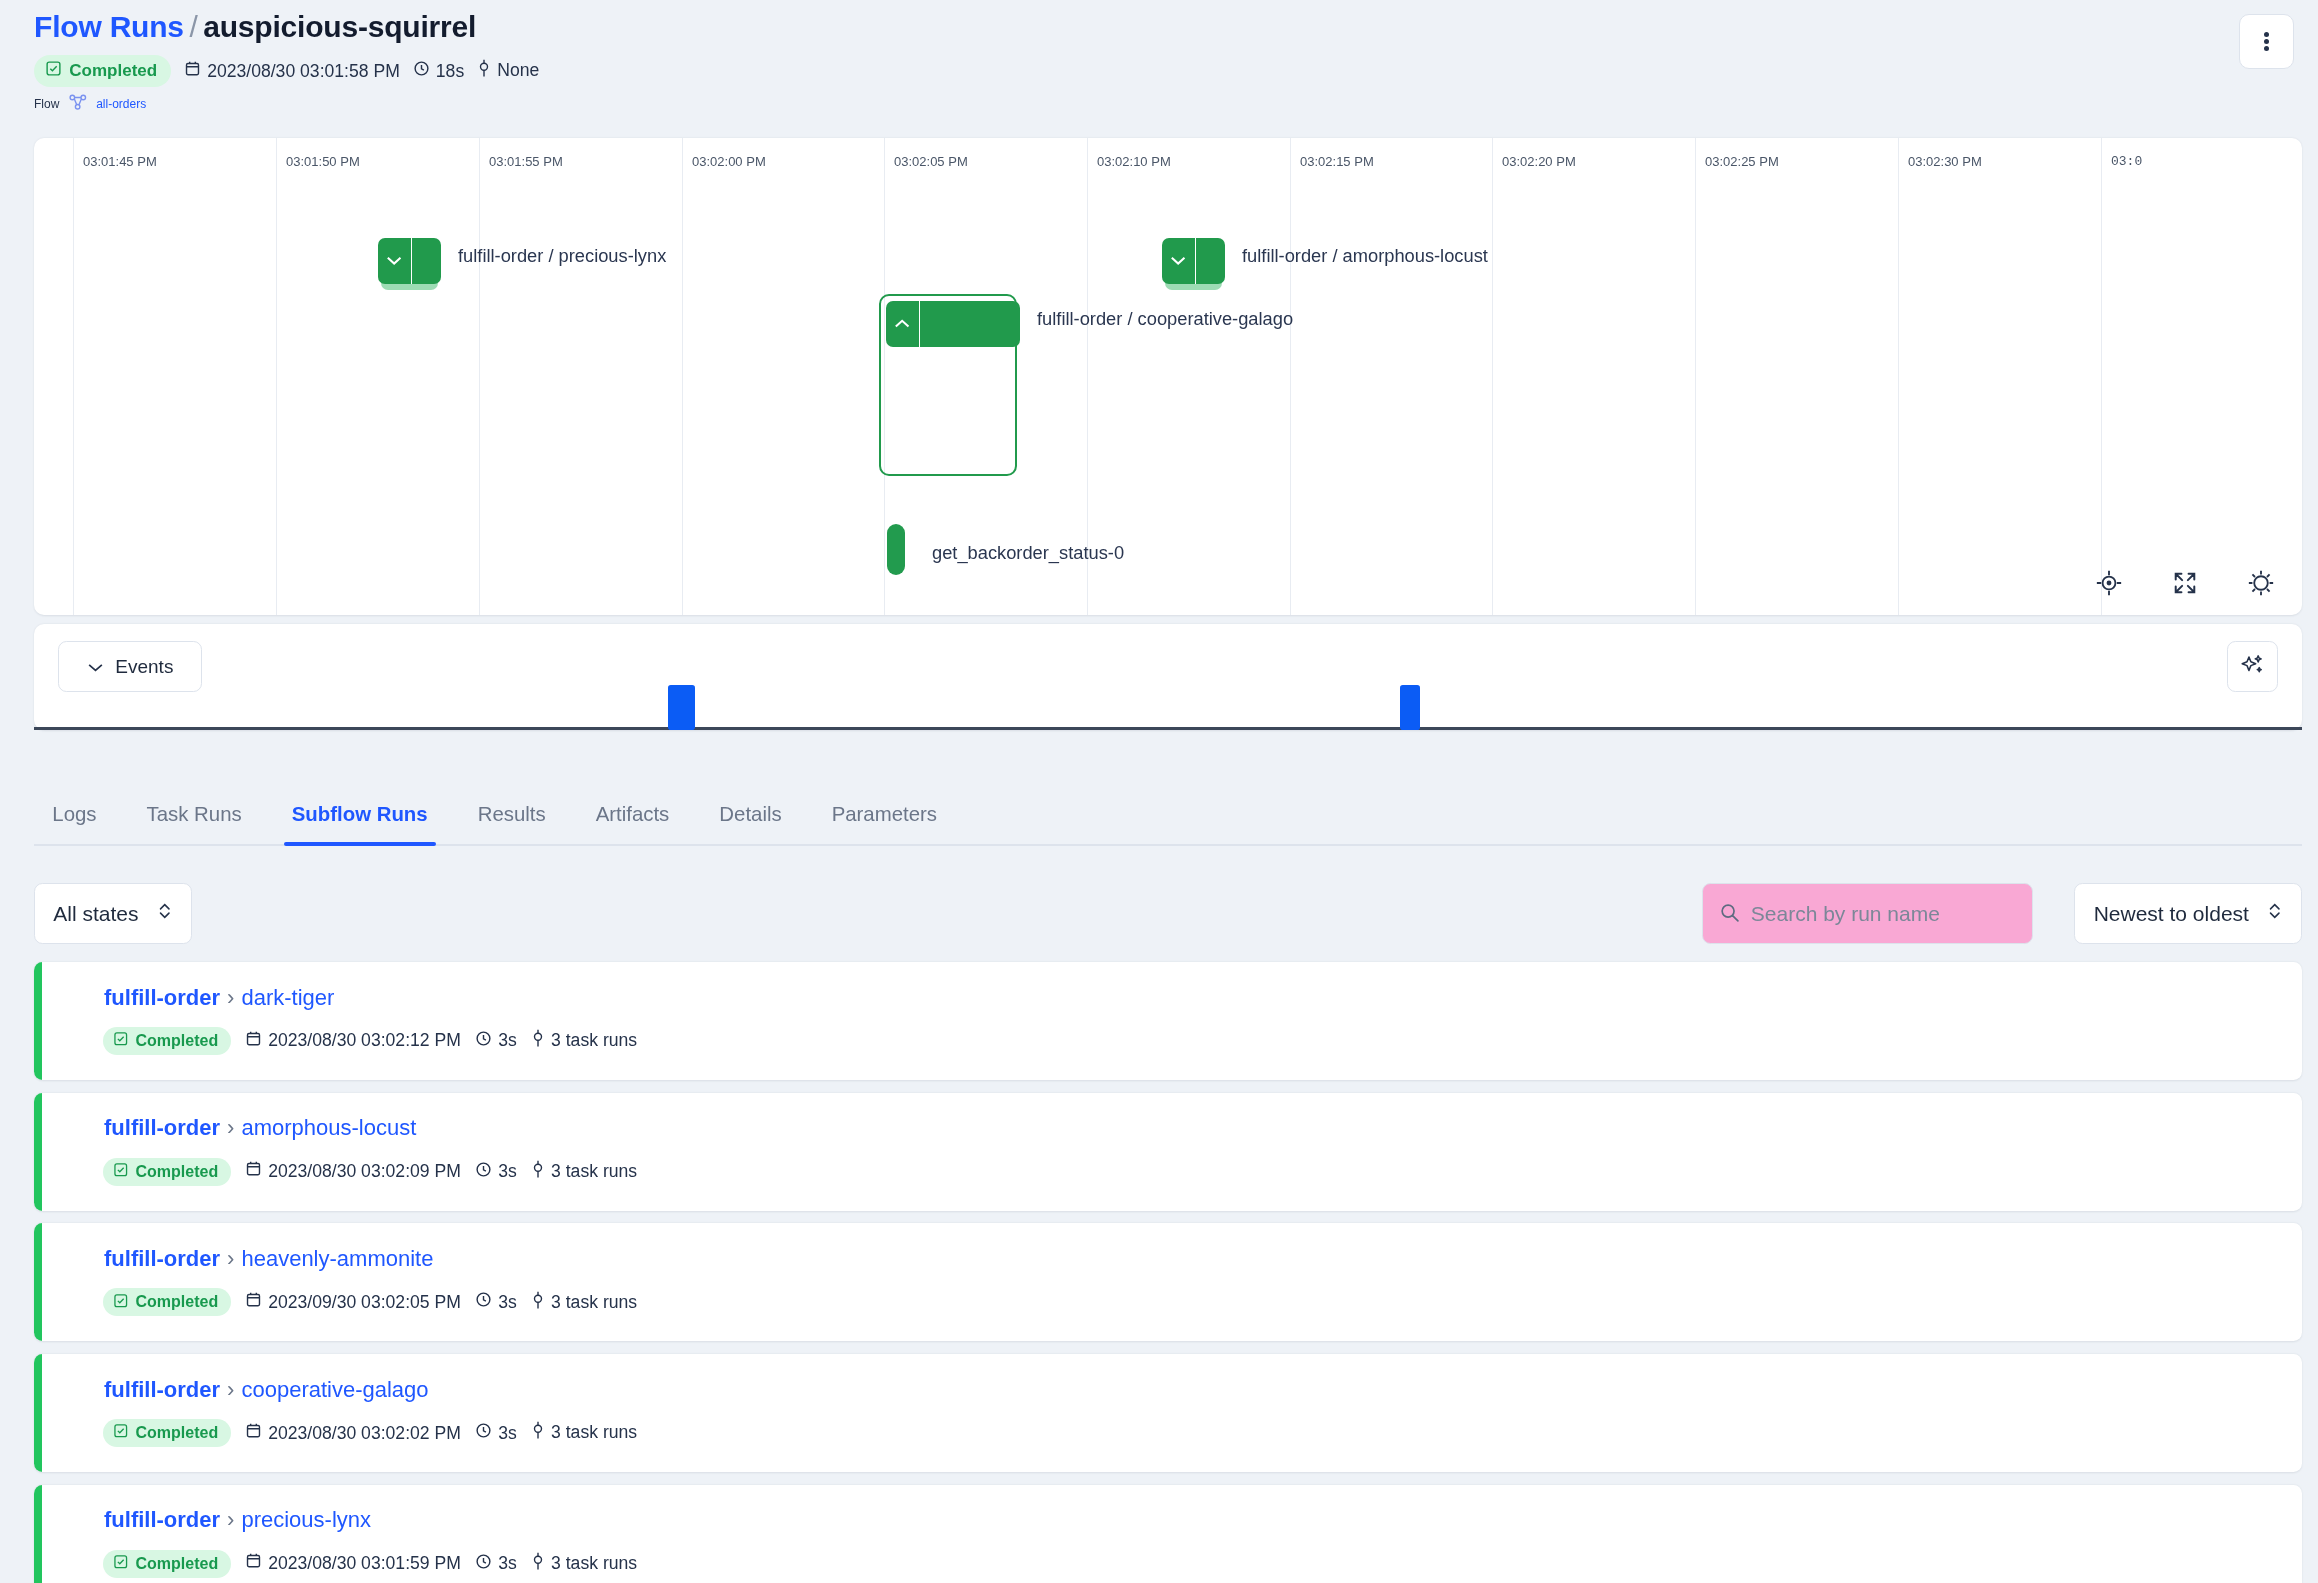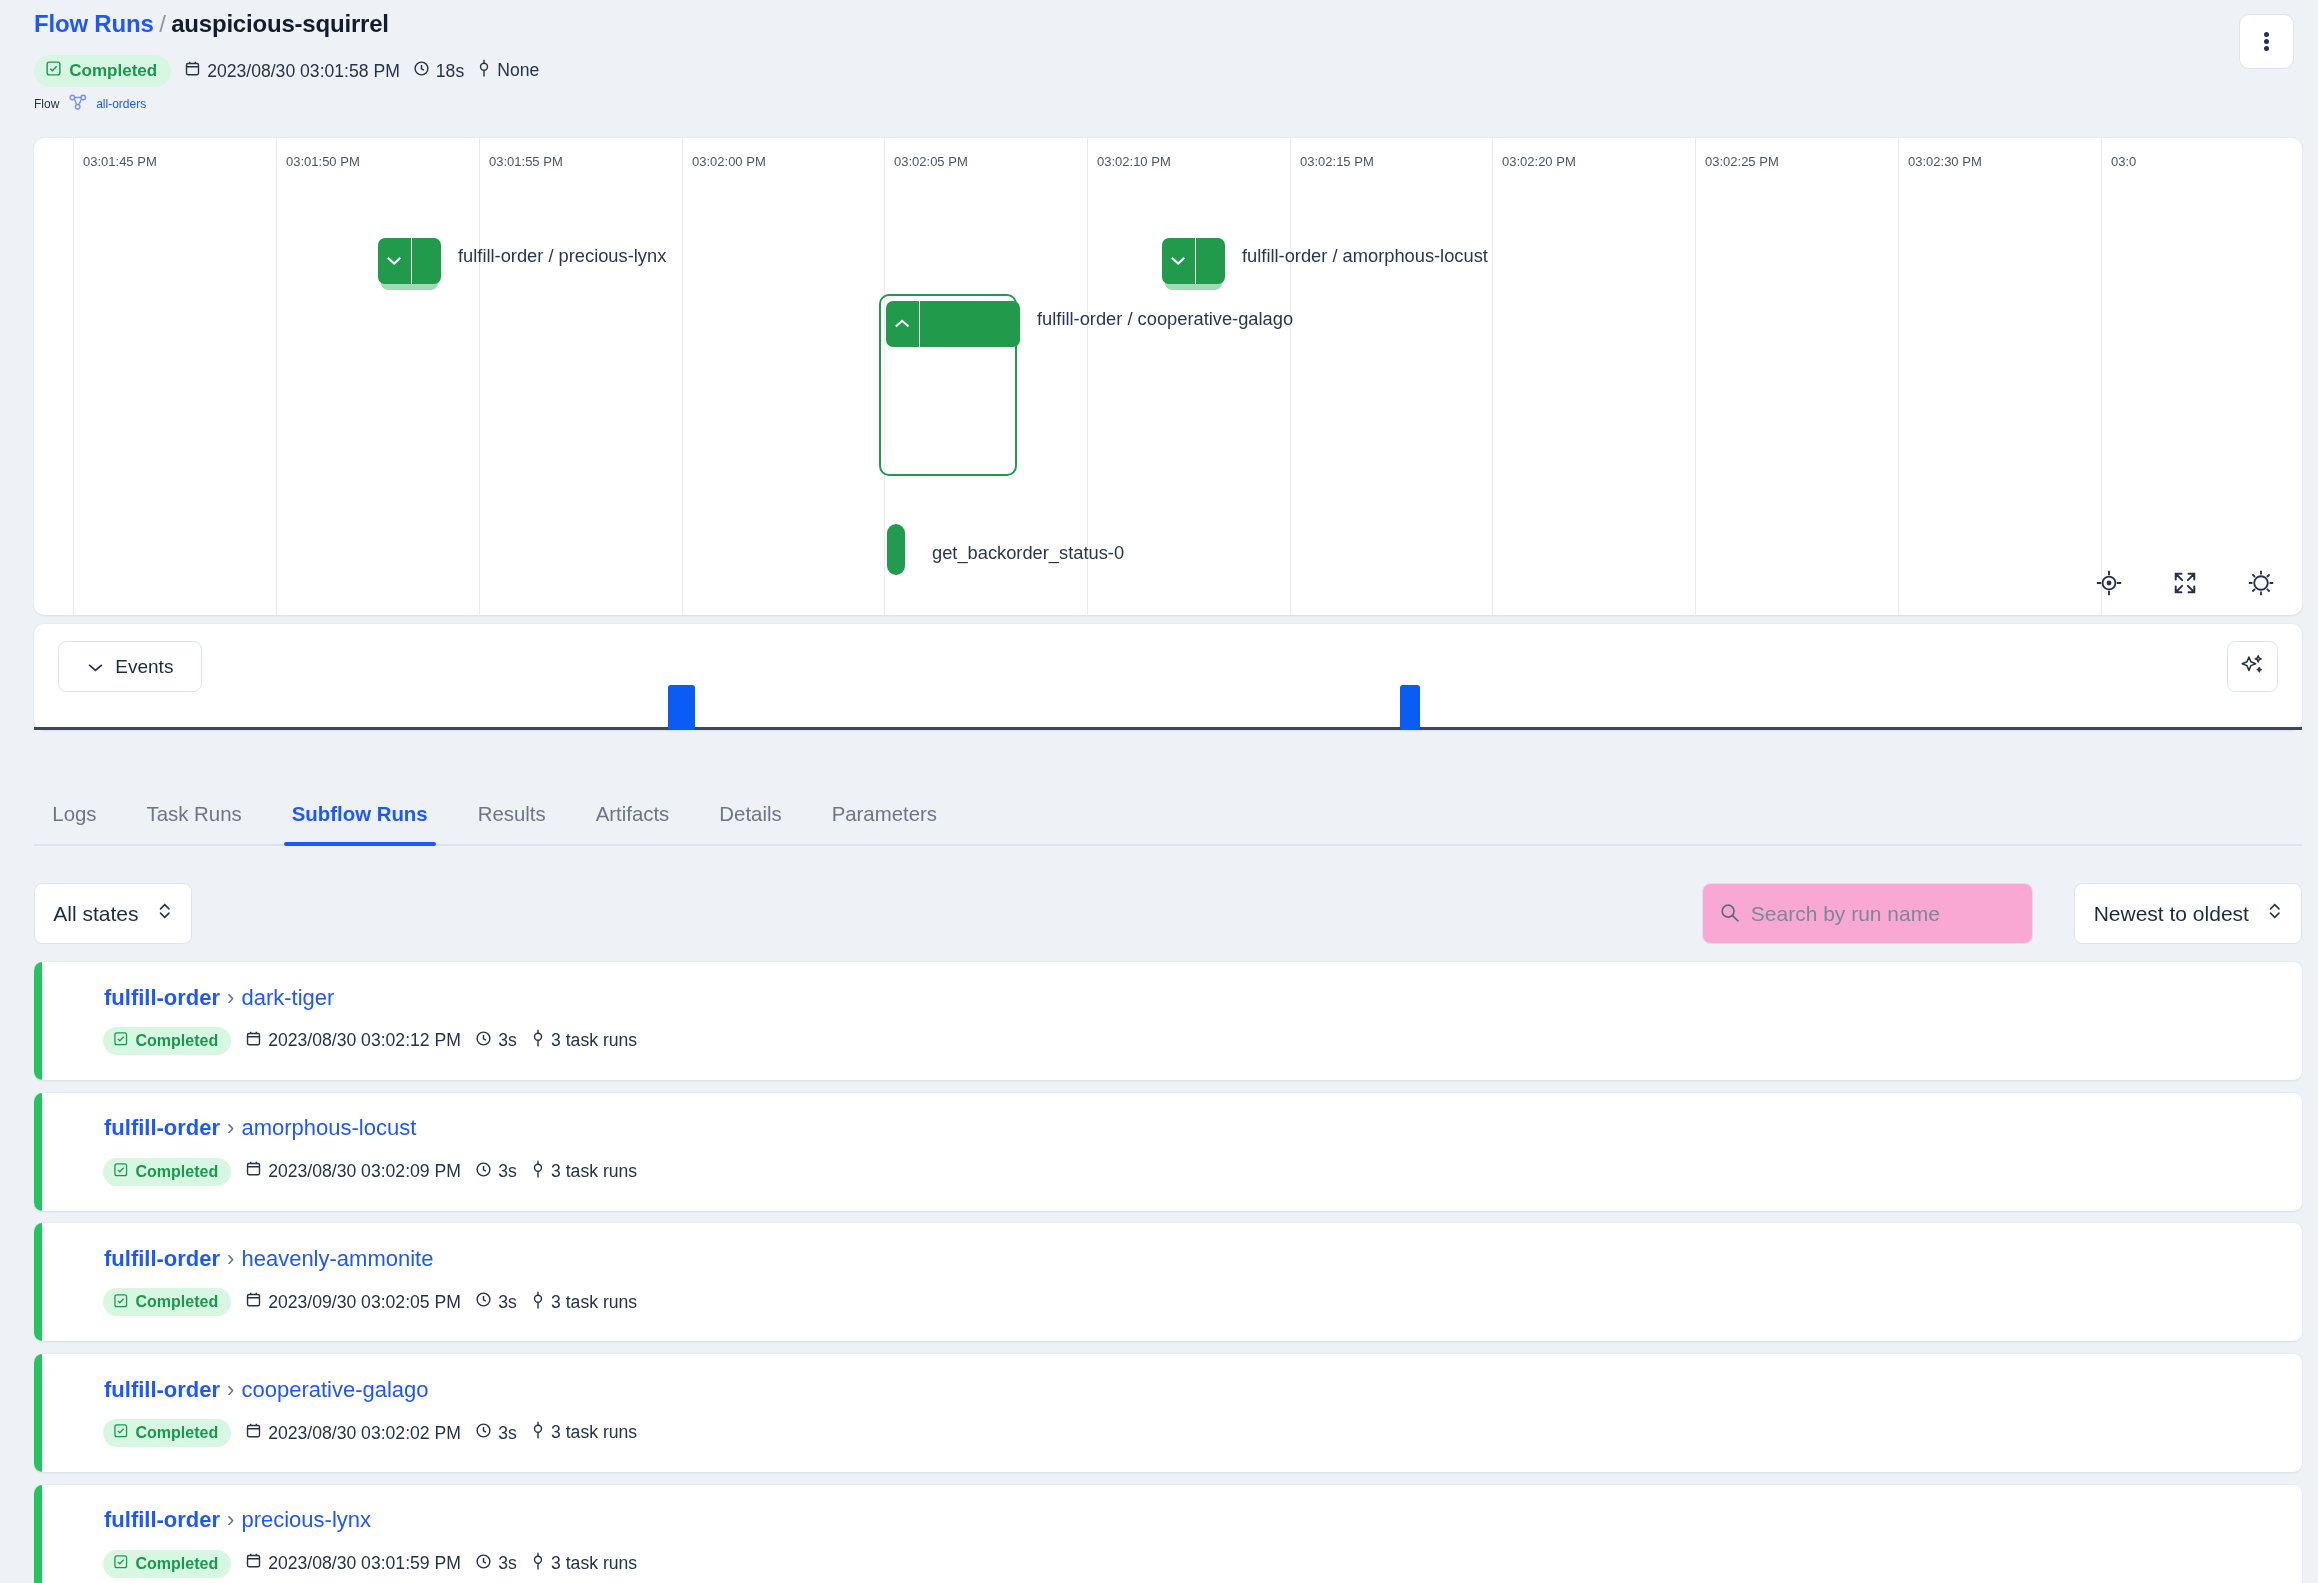--- a/index.html
+++ b/index.html
@@ -9,21 +9,21 @@
     font-family: "Liberation Sans", sans-serif;
     color: #1f2a3d;
     overflow: hidden;
   }
   .page { position: relative; width: 2319px; height: 1584px; }
 
   
   .header { position: absolute; left: 0; top: 0; width: 2319px; height: 128px; }
   .breadcrumb-title {
     position: absolute; left: 34px; top: 10px;
-    font-size: 24px; font-weight: 700; letter-spacing: -0.2px;
+    font-size: 30px; font-weight: 700; letter-spacing: -0.2px;
     white-space: nowrap;
   }
   .breadcrumb-title .crumb-link { color: #1f57ff; }
   .breadcrumb-title .crumb-sep { color: #8b96a8; font-weight: 400; margin: 0 5.6px; }
   .breadcrumb-title .crumb-current { color: #131c2e; }
 
   .meta-row {
     position: absolute; left: 34px; top: 55px;
     display: flex; align-items: center; gap: 12.7px;
     font-size: 18.3px; color: #1f2a3d; white-space: nowrap;
@@ -293,21 +293,21 @@
         <div class="tl-tick" style="left: 1053px;">03:02:10 PM</div>
         <div class="tl-col" style="left: 1256px;"></div>
         <div class="tl-tick" style="left: 1256px;">03:02:15 PM</div>
         <div class="tl-col" style="left: 1458px;"></div>
         <div class="tl-tick" style="left: 1458px;">03:02:20 PM</div>
         <div class="tl-col" style="left: 1661px;"></div>
         <div class="tl-tick" style="left: 1661px;">03:02:25 PM</div>
         <div class="tl-col" style="left: 1864px;"></div>
         <div class="tl-tick" style="left: 1864px;">03:02:30 PM</div>
         <div class="tl-col" style="left: 2067px;"></div>
-        <div class="tl-tick" style="left: 2067px;">03:0</div>
+        <div class="tl-tick" style="left: 2067px; font-family: Liberation Mono, monospace;">03:0</div>
       </div>
     <div class="tl-body">
 
       <div class="node" style="left:344px; top:100px; width:63px;">
         <div class="node-shadow"></div>
         <div class="node-box" style="width:63px;">
           <div class="node-toggle">
             <svg width="18.3" height="11.3" viewBox="0 0 26 16" fill="none" stroke="#fff" stroke-width="3">
                 <path d="M4 4l9 8 9-8"></path>
               </svg>

